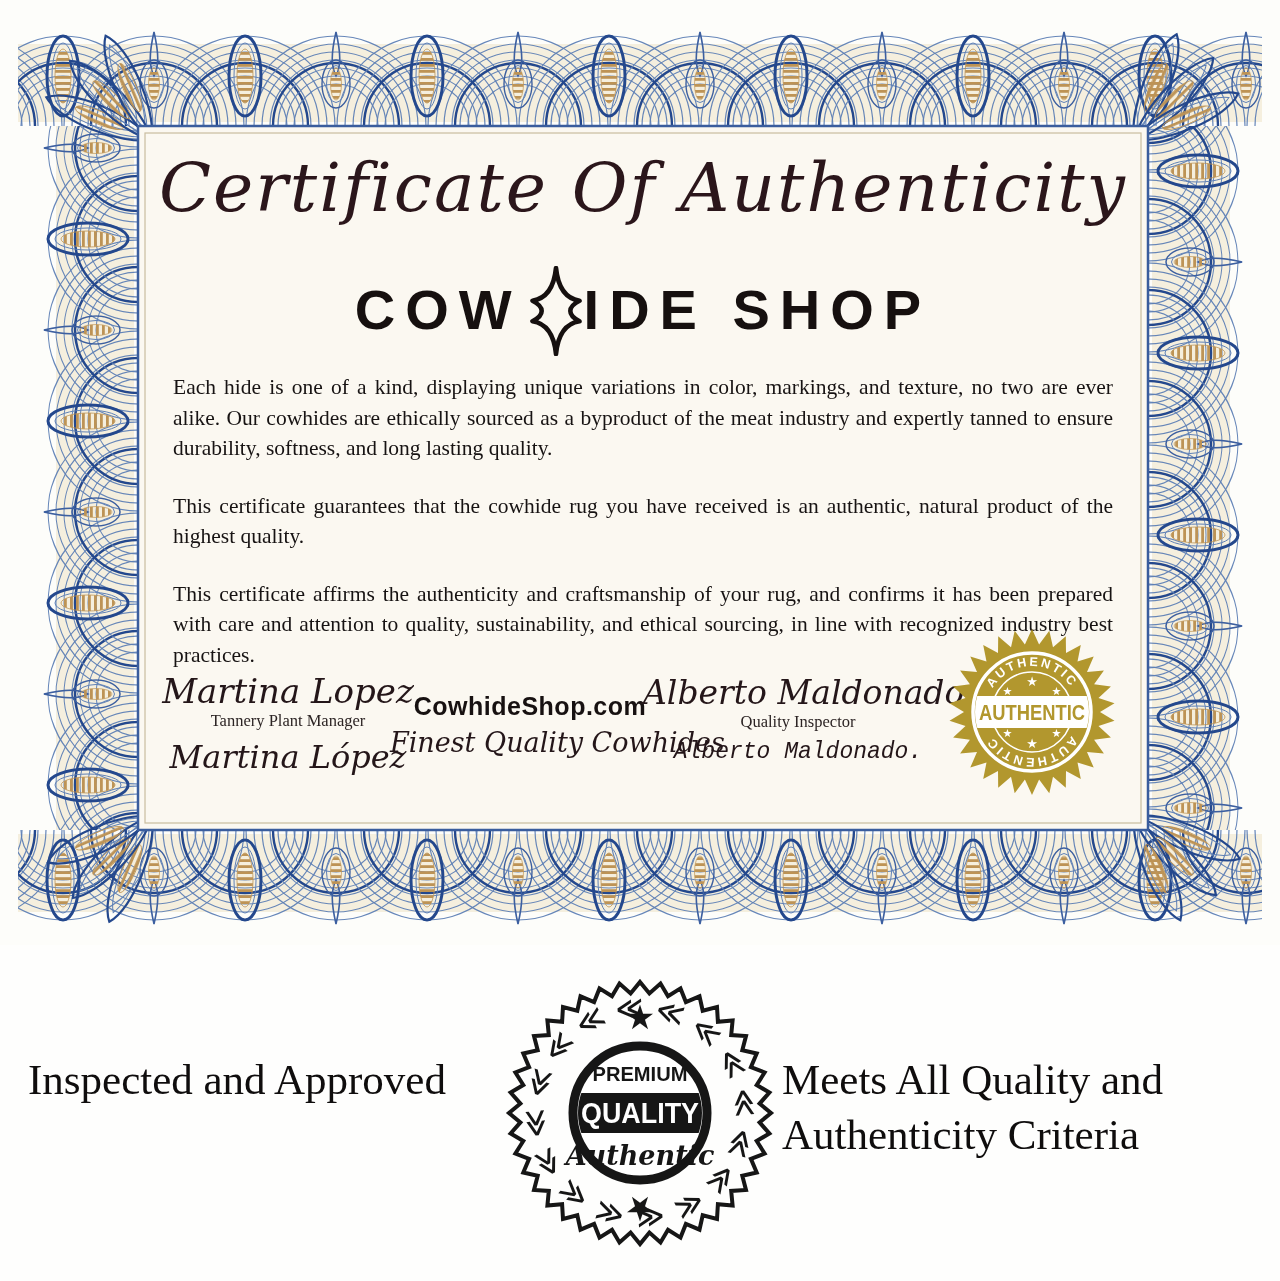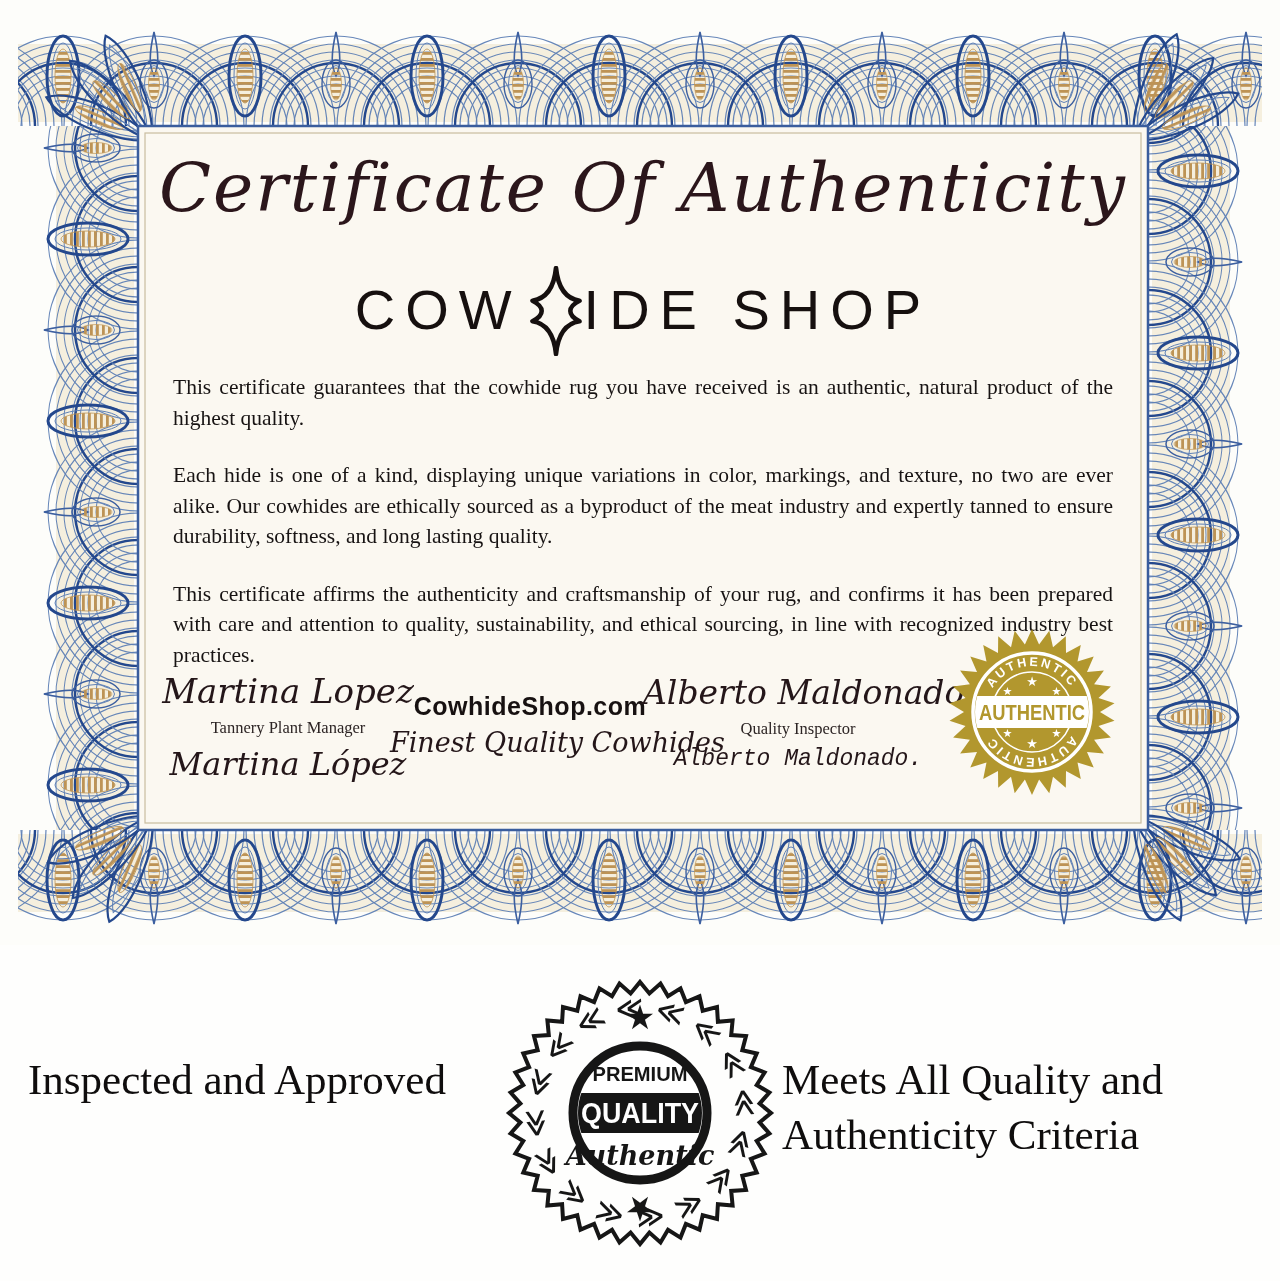--- a/index.html
+++ b/index.html
@@ -4,30 +4,30 @@
 <style>
   html,body{margin:0;padding:0;}
   .stage{position:relative;width:1280px;height:1281px;background:#fdfdfa;overflow:hidden;
          font-family:"Liberation Serif",serif;color:#181212;}
   .border-svg{position:absolute;left:0;top:0;}
   .inner{position:absolute;left:138px;top:126px;width:1010px;height:861px;text-align:center;}
   .title{position:absolute;left:0;top:22px;width:100%;
          font-family:"DejaVu Serif",serif;font-style:italic;font-weight:400;
          font-size:68px;letter-spacing:2px;color:#2b161b;white-space:nowrap;}
   .logo{position:absolute;left:0;top:138px;width:100%;display:flex;align-items:center;justify-content:center;}
-  .logo-text{font-family:"Liberation Sans",sans-serif;font-weight:400;font-size:56px;
+  .logo-text{font-family:"Liberation Sans",sans-serif;font-weight:700;font-size:56px;
              letter-spacing:10px;color:#16100f;text-align:center;}
   .hide-mark{margin:0 2px 0 8px;position:relative;top:2px;}
   .paras{position:absolute;left:35px;top:246px;width:940px;text-align:justify;
          font-size:21.5px;line-height:1.42;color:#171313;}
   .paras p{margin:0 0 27px 0;}
   .sig{position:absolute;text-align:center;}
   .sig-name{font-family:"DejaVu Serif",serif;font-style:italic;font-size:34px;
             color:#241619;white-space:nowrap;line-height:1.05;}
-  .sig-role{font-size:16.5px;color:#2c2424;margin-top:8px;}
+  .sig-role{font-size:16.5px;color:#2c2424;margin-top:1px;}
   .sig-auto{font-family:"DejaVu Serif",serif;font-style:italic;font-size:32px;
             color:#241619;margin-top:7px;white-space:nowrap;}
   .sig-site{font-family:"Liberation Sans",sans-serif;font-weight:700;font-size:25px;
             color:#171111;letter-spacing:0.5px;}
   .sig-tagline{font-family:"DejaVu Serif",serif;font-style:italic;font-size:27px;
                color:#241619;margin-top:6px;white-space:nowrap;}
   .gold-seal{position:absolute;left:932px;top:612px;}
   .footer{position:absolute;left:0;top:945px;width:1280px;height:336px;background:#fefefd;}
   .foot-text{position:absolute;top:108px;width:460px;text-align:left;
              font-size:43px;line-height:1.27;color:#0f0d0d;}
@@ -122,22 +122,22 @@
 
     <div class="logo">
       <span class="logo-text">COW</span>
       <svg class="hide-mark" width="52" height="90" viewBox="0 0 50 88">
         <path d="M25,2 C23,22 15,32 2,34 C14,40 14,48 2,54 C15,56 23,66 25,86 C27,66 35,56 48,54 C36,48 36,40 48,34 C35,32 27,22 25,2 Z" fill="none" stroke="#16100f" stroke-width="4.5" stroke-linejoin="round"></path>
       </svg>
       <span class="logo-text">IDE SHOP</span>
     </div>
 
     <div class="paras">
+      <p>Each hide is one of a kind, displaying unique variations in color, markings, and texture, no two are ever alike. Our cowhides are ethically sourced as a byproduct of the meat industry and expertly tanned to ensure durability, softness, and long lasting quality.</p>
       <p>This certificate guarantees that the cowhide rug you have received is an authentic, natural product of the highest quality.</p>
-      <p>Each hide is one of a kind, displaying unique variations in color, markings, and texture, no two are ever alike. Our cowhides are ethically sourced as a byproduct of the meat industry and expertly tanned to ensure durability, softness, and long lasting quality.</p>
       <p>This certificate affirms the authenticity and craftsmanship of your rug, and confirms it has been prepared with care and attention to quality, sustainability, and ethical sourcing, in line with recognized industry best practices.</p>
     </div>
 
     <div class="sig" style="left:0;top:548px;width:300px;">
       <div class="sig-name">Martina Lopez</div>
       <div class="sig-role">Tannery Plant Manager</div>
       <div class="sig-auto">Martina López</div>
     </div>
 
     <div class="sig" style="left:252px;top:566px;width:280px;">

